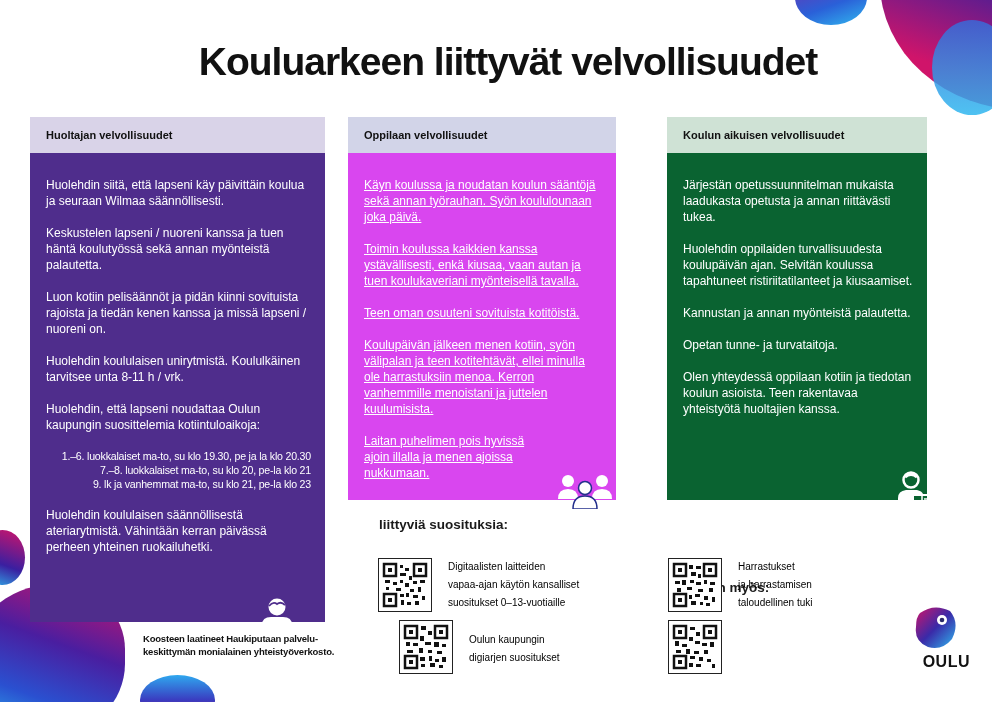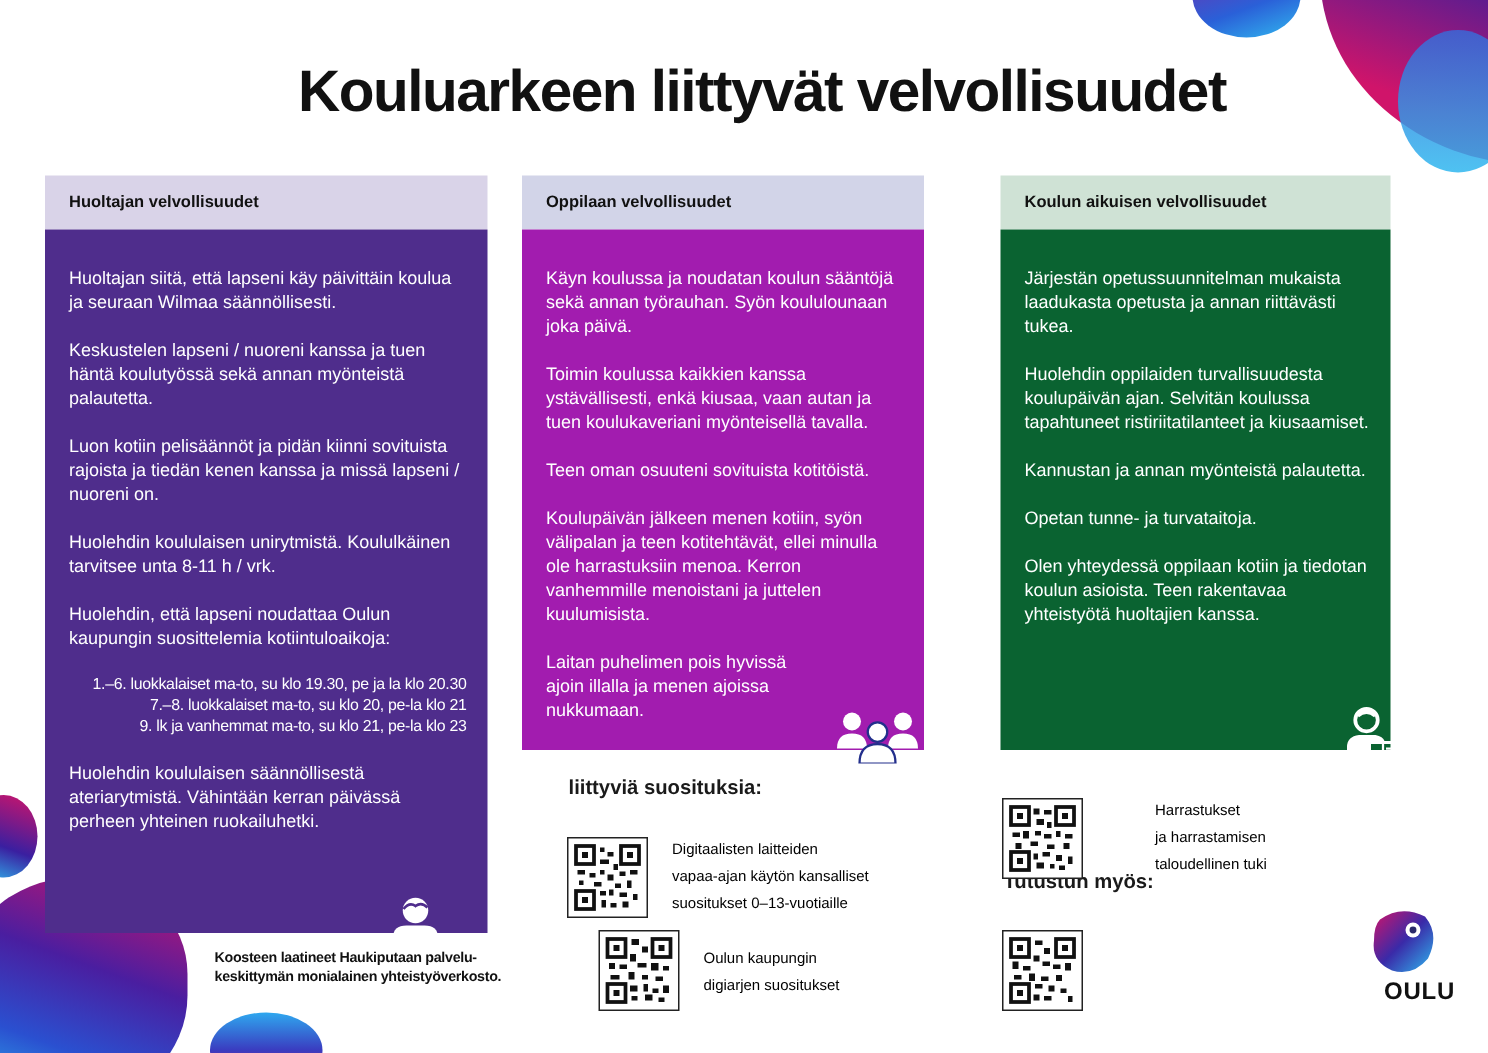--- a/index.html
+++ b/index.html
@@ -38,21 +38,21 @@
   .card-body { position: relative; color: #ffffff; font-size: 12px; line-height: 16px;
     padding: 24px 14px 0 16px; box-sizing: border-box; }
   .card-body p { margin: 0 0 16px 0; }
   .card-body .small { font-size: 10.6px; line-height: 14px; letter-spacing: -0.2px; text-align: right; }
 
   .card-1 { left: 30px; top: 117px; width: 295px; }
   .card-1 .card-head { background: #d9d3e8; }
   .card-1 .card-body { background: #4f2d8c; height: 469px; }
   .card-2 { left: 348px; top: 117px; width: 268px; }
   .card-2 .card-head { background: #d2d4e8; }
-  .card-2 .card-body { background: #a21caf; height: 347px; }
+  .card-2 .card-body { background: #d946ef; height: 347px; text-decoration: underline; }
   .card-3 { left: 667px; top: 117px; width: 260px; }
   .card-3 .card-head { background: #cfe2d5; }
   .card-3 .card-body { background: #0a6331; height: 347px; }
 
   .icon { position: absolute; }
   .icon svg { display: block; }
 
   .credits { position: absolute; left: 143px; top: 632px; font-size: 9.5px; line-height: 13px;
     font-weight: 700; color: #111; letter-spacing: -0.2px; }
 
@@ -74,21 +74,21 @@
 <div class="blob blob-top"></div>
 <div class="blob blob-bl"></div>
 <div class="blob blob-l"></div>
 <div class="blob blob-bm"></div>
 
 <h1 class="page-title">Kouluarkeen liittyvät velvollisuudet</h1>
 
 <section class="card card-1">
   <div class="card-head">Huoltajan velvollisuudet</div>
   <div class="card-body">
-    <p>Huoltajan siitä, että lapseni käy päivittäin koulua ja seuraan Wilmaa säännöllisesti.</p>
+    <p>Huolehdin siitä, että lapseni käy päivittäin koulua ja seuraan Wilmaa säännöllisesti.</p>
     <p>Keskustelen lapseni / nuoreni kanssa ja tuen häntä koulutyössä sekä annan myönteistä palautetta.</p>
     <p>Luon kotiin pelisäännöt ja pidän kiinni sovituista rajoista ja tiedän kenen kanssa ja missä lapseni / nuoreni on.</p>
     <p>Huolehdin koululaisen unirytmistä. Koululkäinen tarvitsee unta 8-11 h / vrk.</p>
     <p>Huolehdin, että lapseni noudattaa Oulun kaupungin suosittelemia kotiintuloaikoja:</p>
     <div class="small" style="margin-bottom:16px;">
       <div>1.–6. luokkalaiset ma-to, su klo 19.30, pe ja la klo 20.30</div>
       <div>7.–8. luokkalaiset ma-to, su klo 20, pe-la klo 21</div>
       <div>9. lk ja vanhemmat ma-to, su klo 21, pe-la klo 23</div>
     </div>
     <p>Huolehdin koululaisen säännöllisestä ateriarytmistä. Vähintään kerran päivässä perheen yhteinen ruokailuhetki.</p>
@@ -186,21 +186,21 @@
     </svg>
   </div>
   <div class="link" style="padding-top:11px;">
     <div>Oulun kaupungin</div>
     <div>digiarjen suositukset</div>
   </div>
 </div>
 
 <div class="section-title" style="left:669px; top:534px;margin-top:45px;">Tutustun myös:</div>
 
-<div class="qr-row" style="left:668px; top:532px;gap:32px;">
+<div class="qr-row" style="left:668px; top:558px;">
   <div class="qr">
     <svg width="46" height="46" viewBox="0 0 46 46">
       <rect x="2" y="2" width="12" height="12" fill="none" stroke="#111" stroke-width="2.5"></rect>
         <rect x="6" y="6" width="4" height="4" fill="#111"></rect>
       <rect x="32" y="2" width="12" height="12" fill="none" stroke="#111" stroke-width="2.5"></rect>
         <rect x="36" y="6" width="4" height="4" fill="#111"></rect>
       <rect x="2" y="32" width="12" height="12" fill="none" stroke="#111" stroke-width="2.5"></rect>
         <rect x="6" y="36" width="4" height="4" fill="#111"></rect>
       <path d="M17 3h4v4h-4zM24 4h5v3h-5zM19 10h5v4h-5zM26 12h3v4h-3zM18 18h4v3h-4zM3 19h5v3H3zM10 18h4v5h-4zM24 20h5v3h-5zM32 18h3v4h-3zM38 20h5v3h-5zM5 26h4v4H5zM15 25h5v3h-5zM26 27h5v3h-5zM37 26h4v4h-4zM17 33h3v4h-3zM23 32h5v3h-5zM32 34h4v4h-4zM40 35h3v5h-3zM19 39h5v4h-5zM28 40h3v3h-3zM34 41h4v3h-4z" fill="#111"></path>
     </svg>

